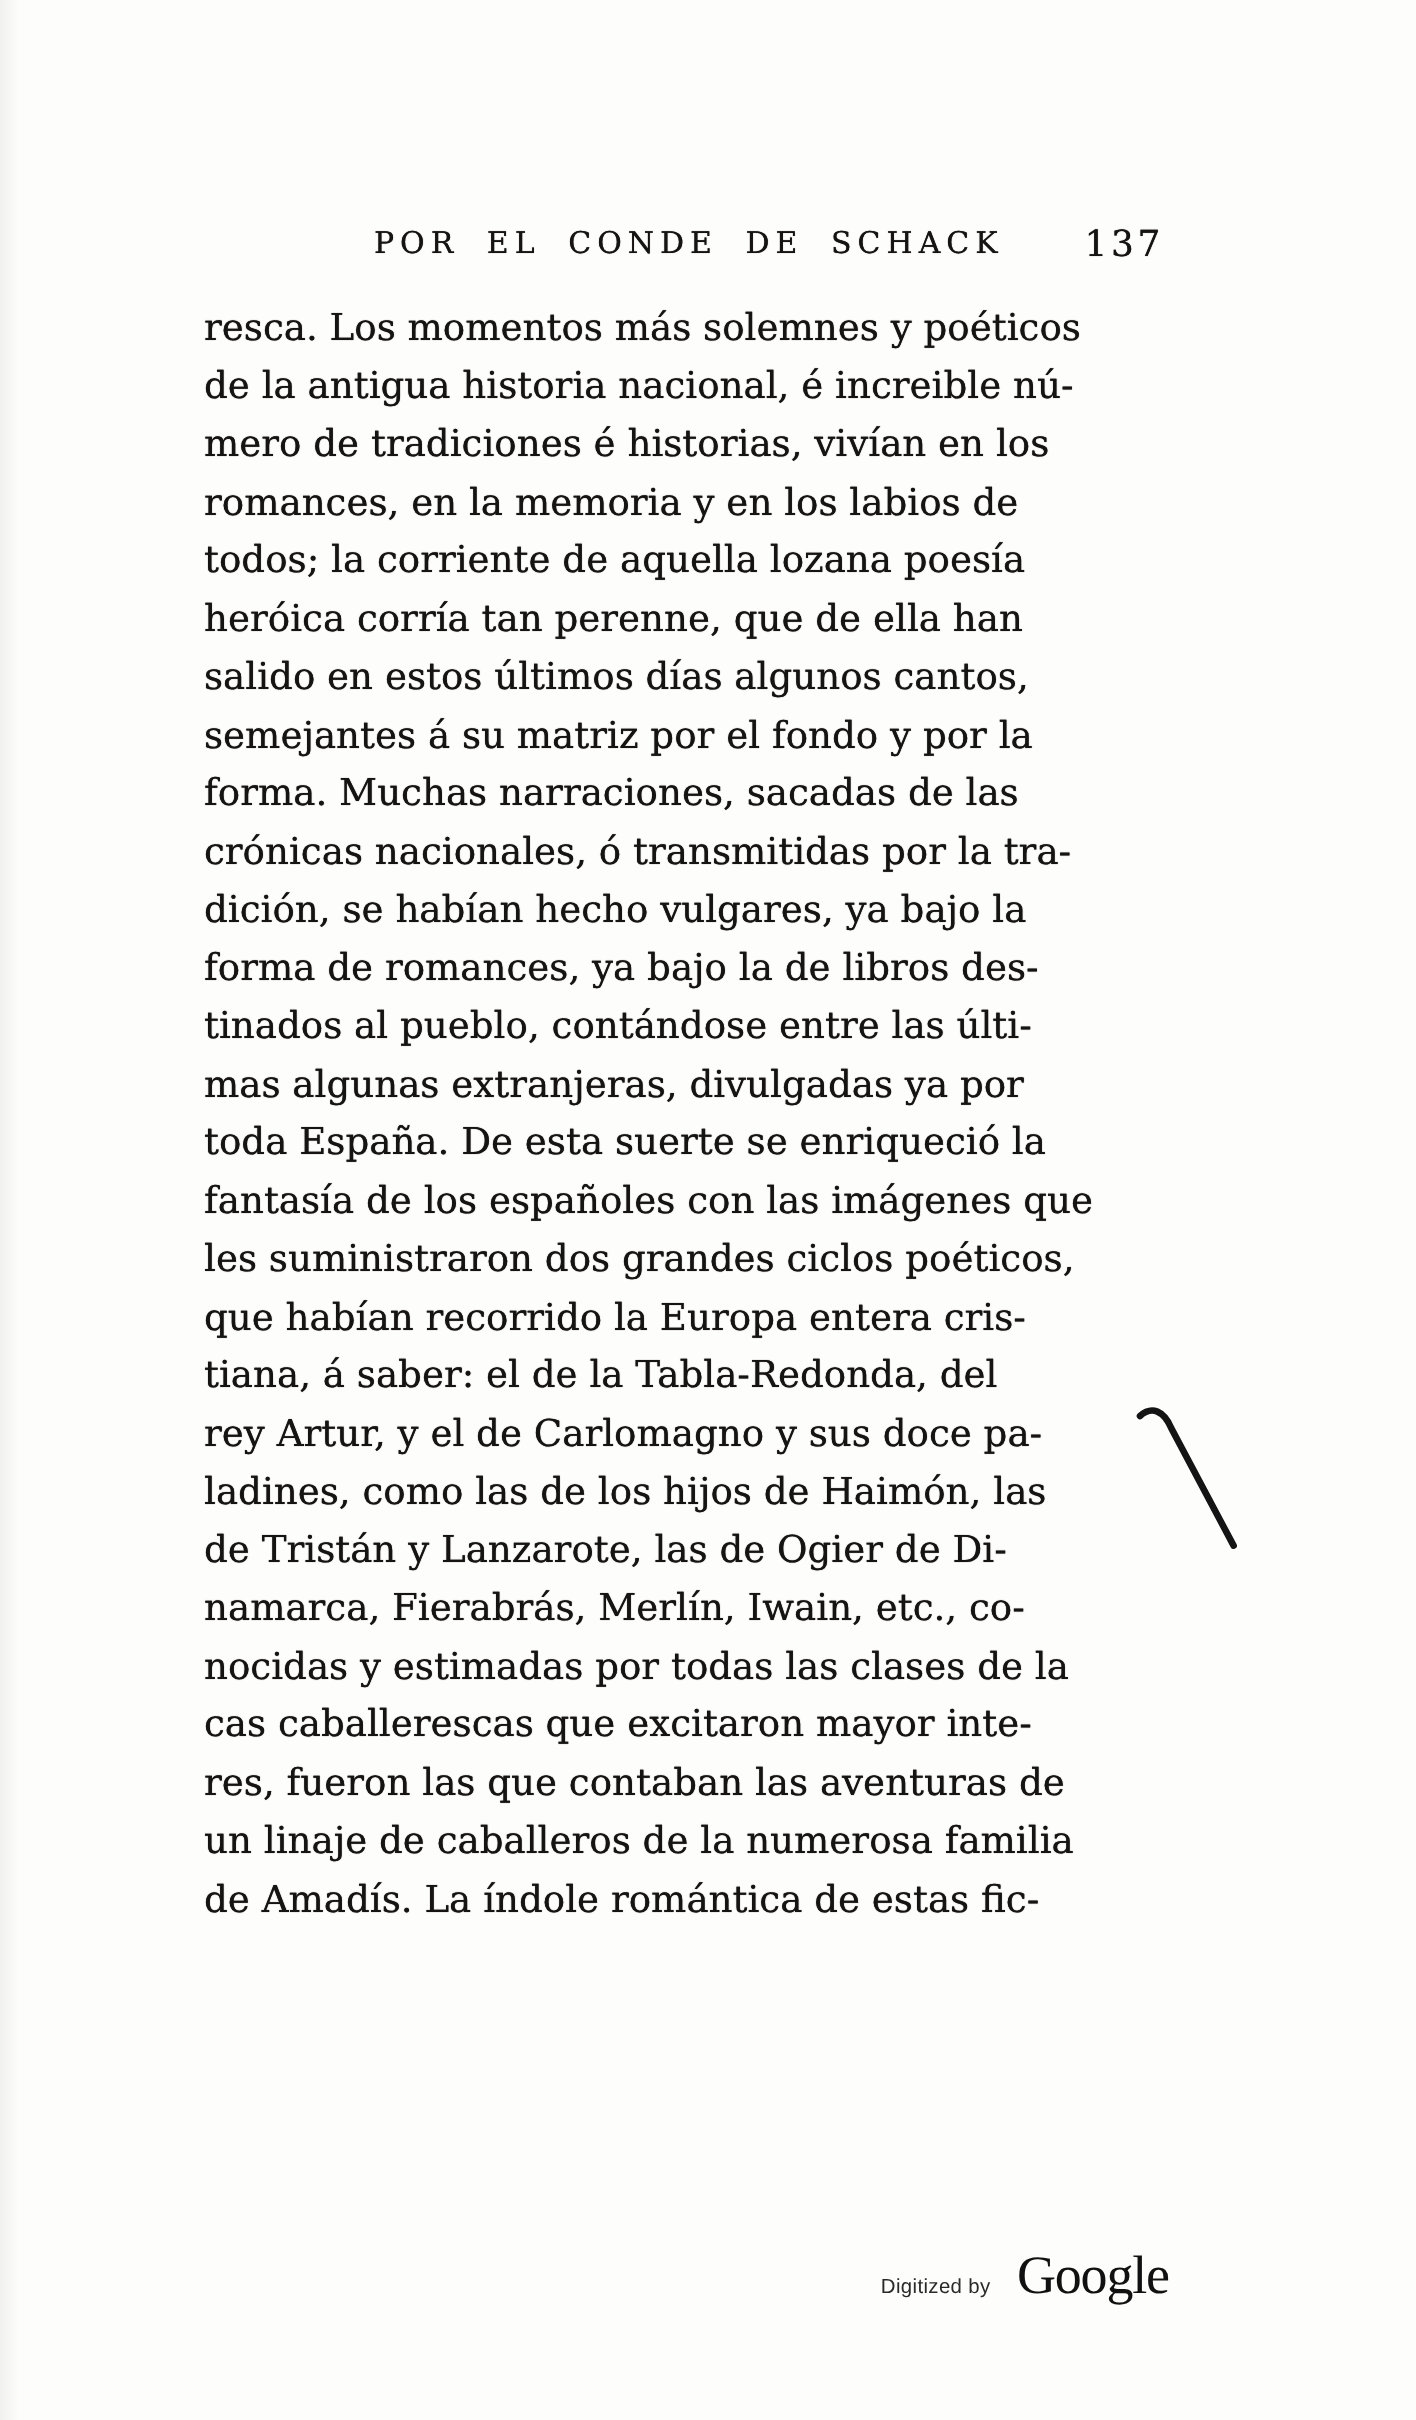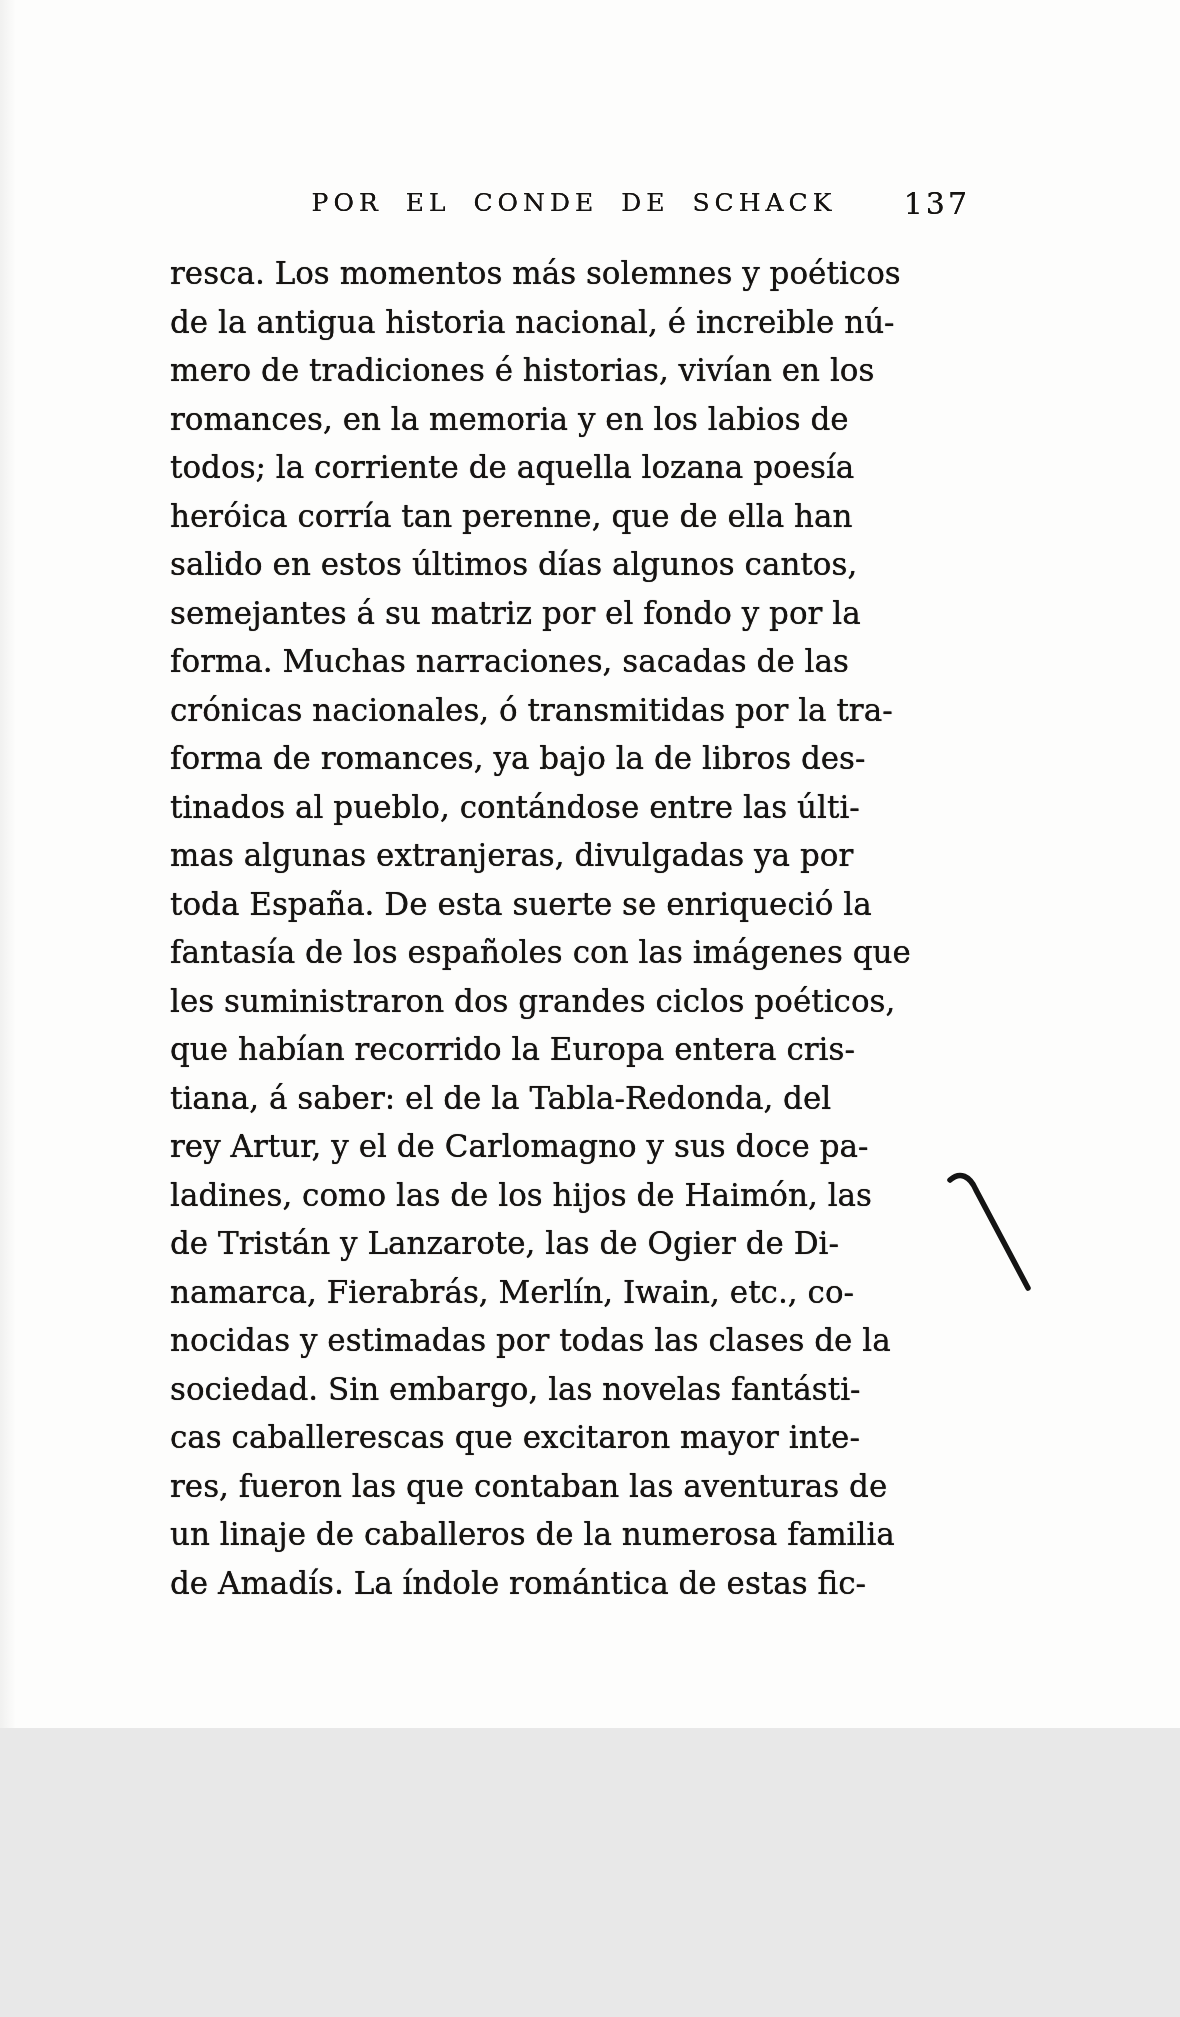--- a/index.html
+++ b/index.html
@@ -3,21 +3,21 @@
 <meta charset="utf-8">
 <style>
   html, body {
     margin: 0;
     padding: 0;
     background: #e8e8e8;
   }
   .page {
     position: relative;
     width: 1180px;
-    height: 1728px;
+    height: 2017px;
     margin: 0 auto;
     background: var(--paper, #fdfdfc);
     overflow: hidden;
     font-family: "DejaVu Serif", "Liberation Serif", serif;
     color: var(--ink, #161412);
   }
   
   .edge-shade {
     position: absolute;
     left: 0; top: 0; bottom: 0;
@@ -117,34 +117,34 @@
       <div class="line">resca. Los momentos más solemnes y poéticos</div>
       <div class="line">de la antigua historia nacional, é increible nú-</div>
       <div class="line">mero de tradiciones é historias, vivían en los</div>
       <div class="line">romances, en la memoria y en los labios de</div>
       <div class="line">todos; la corriente de aquella lozana poesía</div>
       <div class="line">heróica corría tan perenne, que de ella han</div>
       <div class="line">salido en estos últimos días algunos cantos,</div>
       <div class="line">semejantes á su matriz por el fondo y por la</div>
       <div class="line">forma. Muchas narraciones, sacadas de las</div>
       <div class="line">crónicas nacionales, ó transmitidas por la tra-</div>
+      <div class="line">dición, se habían hecho vulgares, ya bajo la</div>
       <div class="line">forma de romances, ya bajo la de libros des-</div>
       <div class="line">tinados al pueblo, contándose entre las últi-</div>
       <div class="line">mas algunas extranjeras, divulgadas ya por</div>
       <div class="line">toda España. De esta suerte se enriqueció la</div>
       <div class="line">fantasía de los españoles con las imágenes que</div>
       <div class="line">les suministraron dos grandes ciclos poéticos,</div>
       <div class="line">que habían recorrido la Europa entera cris-</div>
       <div class="line">tiana, á saber: el de la Tabla-Redonda, del</div>
       <div class="line">rey Artur, y el de Carlomagno y sus doce pa-</div>
       <div class="line">ladines, como las de los hijos de Haimón, las</div>
       <div class="line">de Tristán y Lanzarote, las de Ogier de Di-</div>
       <div class="line">namarca, Fierabrás, Merlín, Iwain, etc., co-</div>
       <div class="line">nocidas y estimadas por todas las clases de la</div>
-      <div class="line">sociedad. Sin embargo, las novelas fantásti-</div>
       <div class="line">cas caballerescas que excitaron mayor inte-</div>
       <div class="line">res, fueron las que contaban las aventuras de</div>
       <div class="line">un linaje de caballeros de la numerosa familia</div>
       <div class="line">de Amadís. La índole romántica de estas fic-</div>
     </div>
 
   <svg class="pen-mark" viewBox="0 0 112 146" xmlns="http://www.w3.org/2000/svg">
     <path d="M 12 22 C 22 13 32 18 38 32 L 90 130" fill="none" stroke="#141414" stroke-width="5.5" stroke-linecap="round"></path>
   </svg>
 

